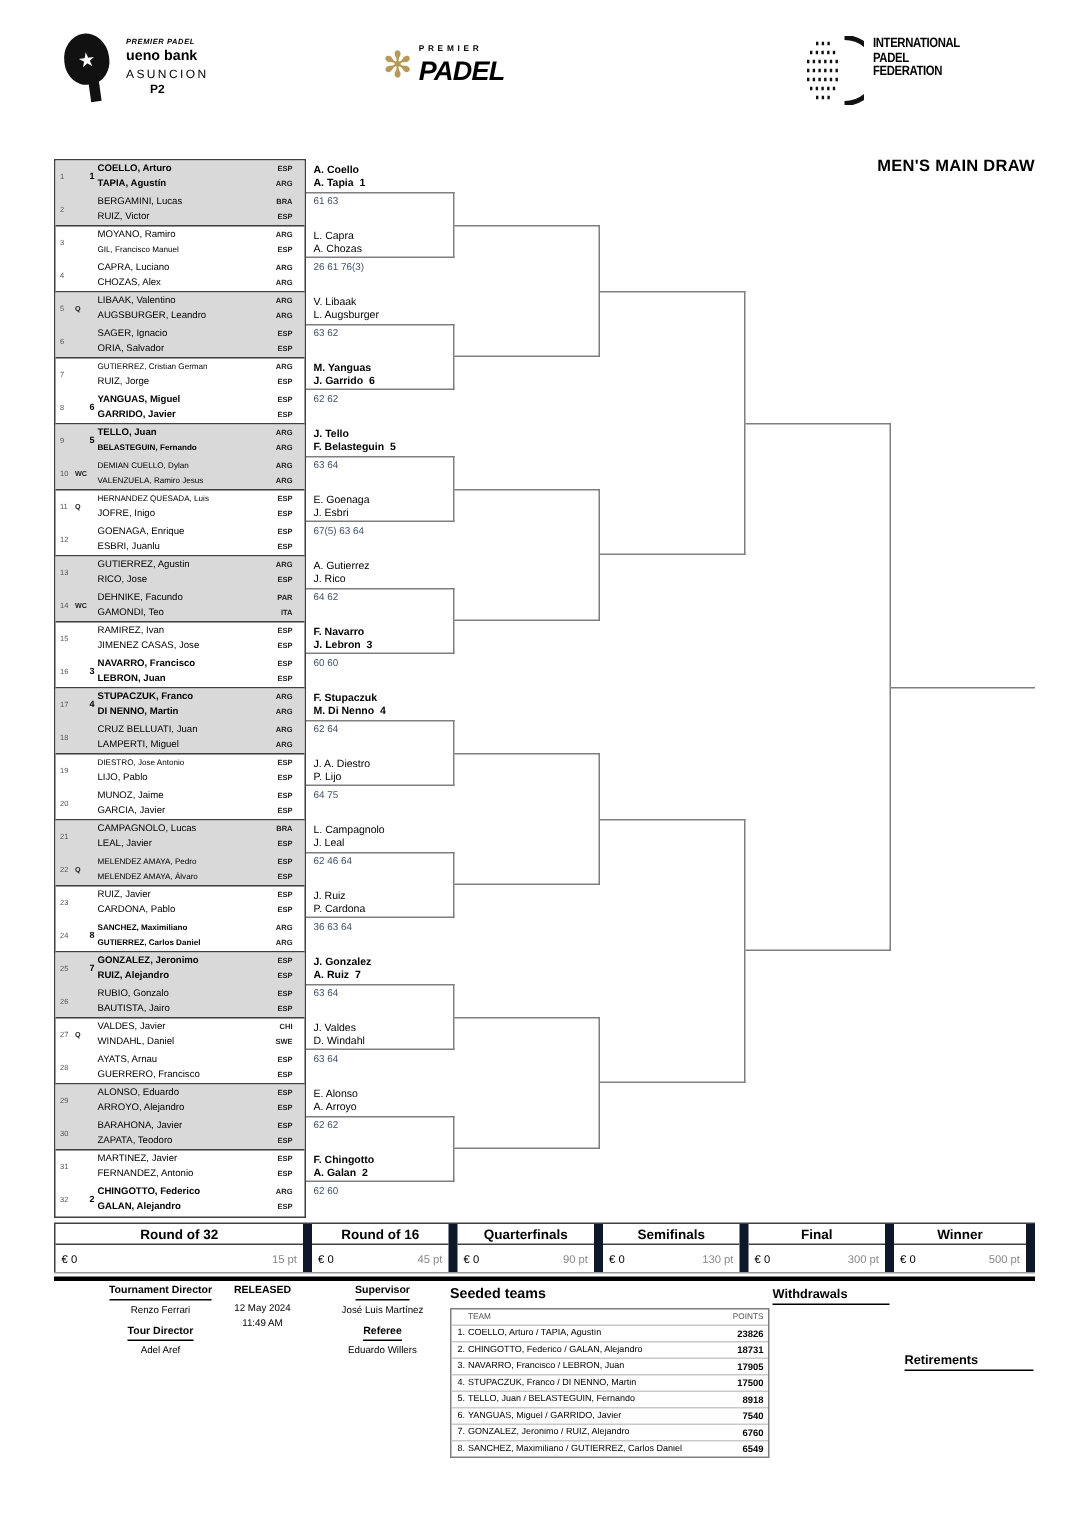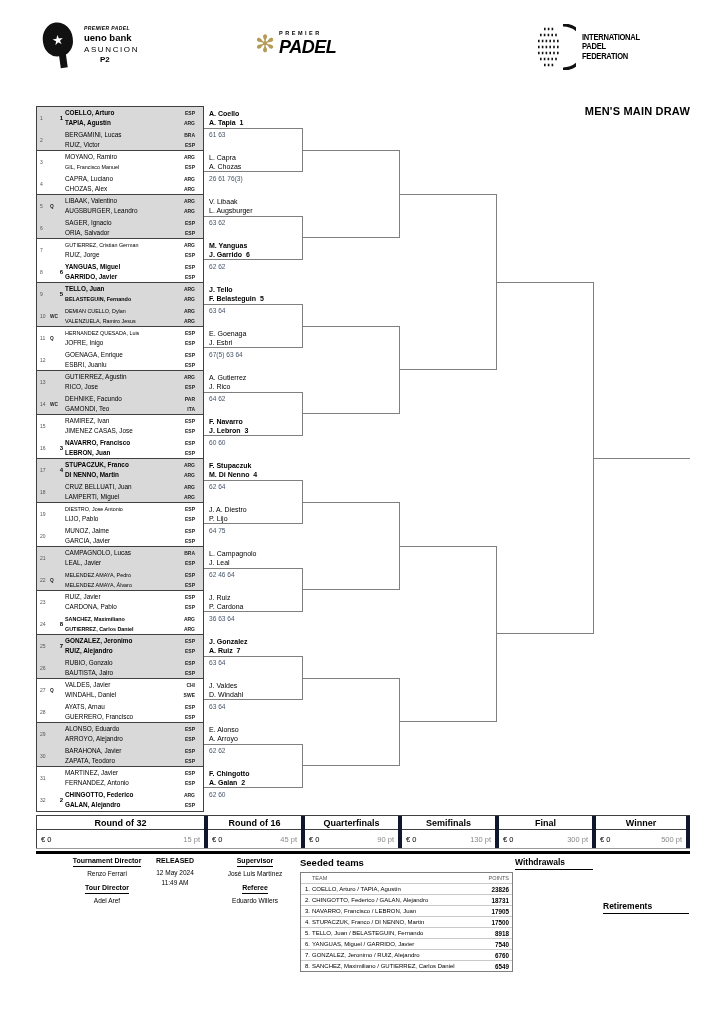--- a/index.html
+++ b/index.html
@@ -20,21 +20,21 @@
   .evtxt .l3{font-size:8px;letter-spacing:1.6px;margin-top:3px;}
   .evtxt .l4{font-size:8px;font-weight:bold;margin-top:2px;margin-left:16px;}
   .pplogo{position:absolute;left:255px;top:30px;display:flex;align-items:center;gap:4px;}
   .ppstar{color:#b49b57;font-size:24px;line-height:24px;}
   .pptxt .t1{font-size:5.5px;letter-spacing:2.5px;font-weight:bold;}
   .pptxt .t2{font-size:18px;font-weight:800;font-style:italic;letter-spacing:-.5px;margin-top:1px;}
   .titleblk{position:absolute;left:216px;top:26px;width:280px;text-align:center;}
   .titleblk .t{font-size:13.5px;font-weight:bold;letter-spacing:.2px;}
   .titleblk .s{font-size:7.5px;color:#222;margin-top:3px;}
   .titleblk .d{font-size:7.5px;color:#333;margin-top:4px;}
-  .ipf{position:absolute;left:536px;top:24px;display:flex;gap:6px;align-items:center;}
+  .ipf{position:absolute;left:536px;top:24px;display:flex;gap:6px;}
   .ipftxt{font-size:9px;font-weight:bold;line-height:9.5px;letter-spacing:-.3px;
           transform:scaleX(.84);transform-origin:left center;}
   .maindraw{position:absolute;right:34px;top:90px;font-size:11px;font-weight:bold;letter-spacing:.2px;margin-top:15px;}
 
   
   #bracket{position:absolute;left:36px;top:106px;width:654px;height:706px;}
   .r32{position:absolute;left:0;top:0;width:168px;height:706px;border:1px solid #404040;}
   .match{position:relative;width:100%;height:44px;border-bottom:1px solid #404040;}
   .match:last-child{border-bottom:none;}
   .match.shaded{background:#d9d9d9;}
@@ -55,21 +55,21 @@
           justify-content:flex-end;padding-bottom:1px;font-size:7px;line-height:9px;white-space:nowrap;}
   .wnames.b{font-weight:bold;}
   .wscore{position:absolute;width:92px;font-size:6.6px;color:#44546a;line-height:9px;}
   .conn{position:absolute;border-top:1px solid #7f7f7f;border-right:1px solid #7f7f7f;
         border-bottom:1px solid #7f7f7f;}
   .wline{position:absolute;border-top:1px solid #7f7f7f;}
 
   
   .prize{position:absolute;left:36px;top:815px;width:654px;display:flex;
          border-top:1px solid #404040;border-bottom:1px solid #9a9a9a;}
-  .pcol{border-right:4px solid #0f172a;}
+  .pcol{border-right:6px solid #0f172a;}
   .pcol:first-child{border-left:1px solid #404040;}
   .pcol .ph{height:14px;display:flex;align-items:center;justify-content:center;
             font-size:9px;font-weight:bold;border-bottom:1px solid #404040;}
   .pcol .pv{height:18px;display:flex;align-items:center;justify-content:space-between;
             padding:0 4px;font-size:7.5px;}
   .pv .pts{color:#8a8a8a;}
   .thickrule{position:absolute;left:36px;top:851px;width:654px;height:3px;background:#000;}
 
   
   .cred{position:absolute;left:0;top:857px;width:724px;font-size:6.5px;}

